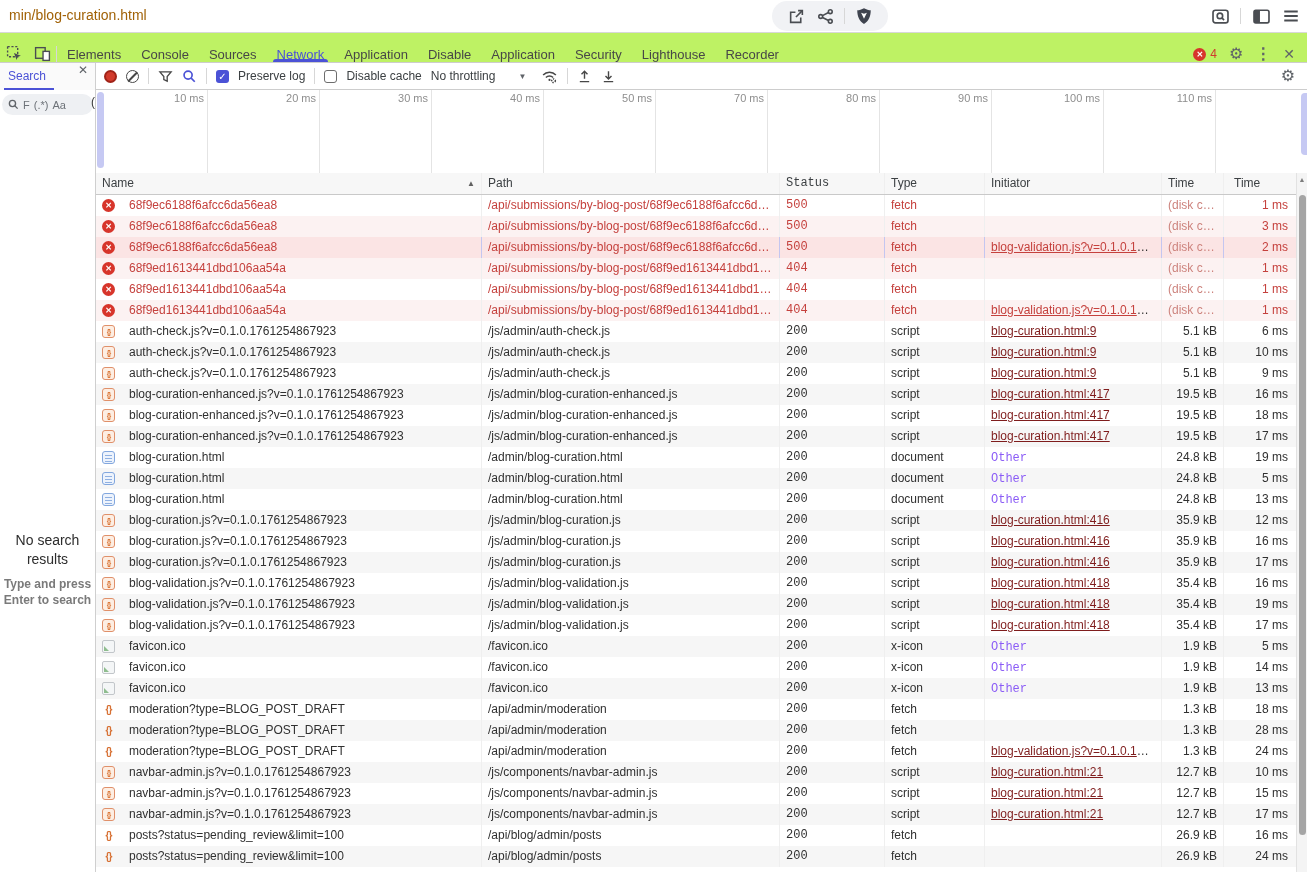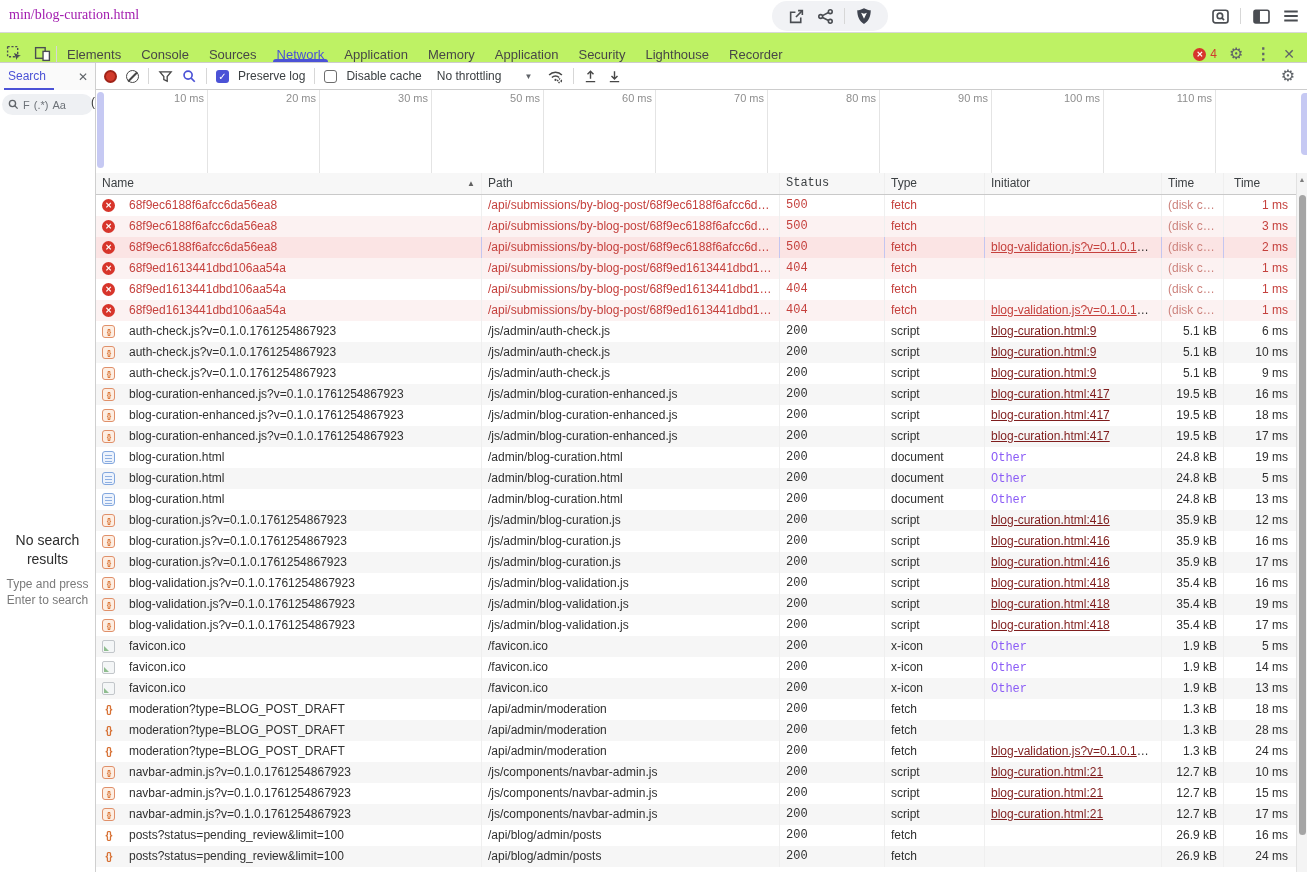--- a/index.html
+++ b/index.html
@@ -2,48 +2,48 @@
 <html><head>
 <meta charset="utf-8">
 <style>
   * { margin:0; padding:0; box-sizing:border-box; }
   html,body { background:#fff; }
   body { font-family:"Liberation Sans", sans-serif; color:#303030; }
   #app { position:relative; width:1307px; height:872px; overflow:hidden; background:#fff; }
 
   
   #url-bar { position:absolute; left:0; top:0; width:1307px; height:33px; background:#fff; border-bottom:1px solid #d8d8d8; }
-  #url-text { position:absolute; left:9px; top:7px; font-size:14px; color:#a21caf; white-space:nowrap;font-family:Liberation Serif, serif; }
+  #url-text { position:absolute; left:9px; top:7px; font-size:14px; color:#a16207; white-space:nowrap; }
   .pill { position:absolute; left:772px; top:1px; width:116px; height:30px; background:#f1f2f5; border-radius:15px; display:flex; align-items:center; justify-content:center; gap:9px; }
   .tb-ic { display:inline-flex; align-items:center; justify-content:center; width:20px; height:20px; }
   .vdiv-s { width:1px; height:16px; background:#d7d7d7; }
   #far-icons { position:absolute; right:6px; top:1px; height:30px; display:flex; align-items:center; gap:10px; }
 
   
   #tabbar { position:absolute; left:0; top:33px; width:1307px; height:30px; background:#bef264; border-bottom:1px solid #cdcdcd; display:flex; align-items:flex-end; }
   .icbtn { width:28px; display:flex; align-items:center; justify-content:center; }
   .tab { padding:0 10px; display:flex; align-items:center; font-size:13px; color:#474747; position:relative; white-space:nowrap; }
   .tab.active { color:#4b52d6; }
   .tab.active::after { content:""; position:absolute; left:6px; right:6px; bottom:0; height:3px; background:#4b52d6; border-radius:3px 3px 0 0; }
   #tabbar-right { margin-left:auto; display:flex; align-items:center; gap:12px; padding-right:12px; }
   .err-badge { display:flex; align-items:center; gap:4px; font-size:12px; color:#d03a2e; }
   .err-dot { width:13px; height:13px; border-radius:50%; background:#d7352b; color:#fff; font-size:8px; line-height:13px; text-align:center; font-weight:bold; }
   .glyph { color:#5f6368; font-size:16px; line-height:1; }
 
   
   #sidebar { position:absolute; left:0; top:63px; width:96px; bottom:0; background:#fff; border-right:1px solid #cfcfcf; }
-  #sidebar-tabs { height:27px; background:#fafafa; display:flex; align-items:center; }
+  #sidebar-tabs { height:27px; background:#fafafa; display:flex; align-items:flex-start; }
   #search-tab { margin-left:8px; font-size:12px; color:#4b52d6; position:relative; height:27px; line-height:27px; }
   #search-tab::after { content:""; position:absolute; left:-4px; right:-8px; bottom:0; height:2px; background:#4b52d6; }
   #search-close { margin-left:auto; margin-right:7px; color:#5f6368; font-size:12px; }
   #search-box { margin:4px 2px 0 2px; height:21px; background:#eef0f3; border-radius:11px; display:flex; align-items:center; gap:4px; padding:0 6px; font-size:10px; color:#5f6368; overflow:hidden; }
   #search-box .hint { font-size:11px; color:#6d7278; }
   #no-results { position:absolute; left:0; right:0; top:468px; text-align:center; }
   #no-results .t { font-size:14px; color:#2d2d2d; line-height:19px; margin-bottom:7px; }
-  #no-results .h { font-size:12px; color:#7a7a7a; line-height:16px; }
+  #no-results .h { font-size:12px; color:#7a7a7a; line-height:16px;font-weight:bold; }
   #clipped-paren { position:absolute; left:91px; top:95px; font-size:12px; color:#3a3a3a; z-index:5; }
 
   
   #nettoolbar { position:absolute; left:96px; top:63px; right:0; height:27px; background:#fff; border-bottom:1px solid #cdcdcd; display:flex; align-items:center; gap:9px; padding:0 8px; font-size:12px; color:#3c4043; }
   .rec { width:13px; height:13px; border-radius:50%; background:#d23a2c; border:2px solid #a02318; }
   .clear-ic { position:relative; width:13px; height:13px; border-radius:50%; border:1.5px solid #474747; }
   .clear-ic::after { content:""; position:absolute; left:-1px; top:5px; width:13px; height:1.5px; background:#474747; transform:rotate(-45deg); }
   .chk { width:13px; height:13px; border-radius:3px; }
   .chk.on { background:#4b52d6; color:#fff; font-size:10px; line-height:13px; text-align:center; }
   .chk.off { border:1.5px solid #6d6d6d; background:#fff; }
@@ -171,21 +171,21 @@
         <rect x="8.5" y="6" width="6" height="8.5" fill="#fff"></rect>
       </svg>
     </span>
     <span class="vdiv-s"></span>
     <div id="tabs-host" style="display:flex">
         <span class="tab">Elements</span>
         <span class="tab">Console</span>
         <span class="tab">Sources</span>
         <span class="tab active">Network</span>
         <span class="tab">Application</span>
-        <span class="tab">Memory</span>
+        <span class="tab">Disable</span>
         <span class="tab">Application</span>
         <span class="tab">Security</span>
         <span class="tab">Lighthouse</span>
         <span class="tab">Recorder</span>
       </div>
     <div id="tabbar-right">
       <span class="err-badge">
         <span class="err-dot">✕</span>
         <span>4</span>
       </span>
@@ -233,21 +233,21 @@
         <circle cx="6.5" cy="6.5" r="4.3"></circle>
           <path d="M9.8 9.8l3.8 3.8"></path>
       </svg>
     </span>
     <span class="vdiv-s"></span>
     <span class="chk on">✓</span>
     <span class="lbl">Preserve log</span>
     <span class="vdiv-s"></span>
     <span class="chk off"></span>
     <span class="lbl">Disable cache</span>
-    <span class="lbl" style="margin-left:6px">No throttling</span>
+    <span class="lbl" style="">No throttling</span>
     <span class="caret" style="margin-left:14px">▼</span>
     <span style="margin-left:6px">
       <svg width="17" height="17" viewBox="0 0 16 16" fill="none" stroke="#474747" stroke-width="1.4">
         <path d="M2 6.5a8.2 8.2 0 0 1 12 0"></path>
         <path d="M4.6 9a4.8 4.8 0 0 1 6.8 0"></path>
         <circle cx="8" cy="11.2" r="1" fill="#474747" stroke="none"></circle>
         <circle cx="11.8" cy="12" r="1.7" stroke-dasharray="1.2 1"></circle>
       </svg>
     </span>
     <span class="vdiv-s"></span>
@@ -262,22 +262,22 @@
       </svg>
     </span>
     <span id="toolbar-gear" class="glyph">⚙</span>
   </div>
 
   <div id="netpanel">
     <div id="timeline">
         <div class="seg">10 ms</div>
         <div class="seg">20 ms</div>
         <div class="seg">30 ms</div>
+        <div class="seg">40 ms</div>
         <div class="seg">50 ms</div>
-        <div class="seg">60 ms</div>
         <div class="seg">70 ms</div>
         <div class="seg">80 ms</div>
         <div class="seg">90 ms</div>
         <div class="seg">100 ms</div>
         <div class="seg">110 ms</div>
       </div>
     <div class="pbar-left"></div>
     <div class="pbar-right"></div>
 
     <div id="grid-header">

